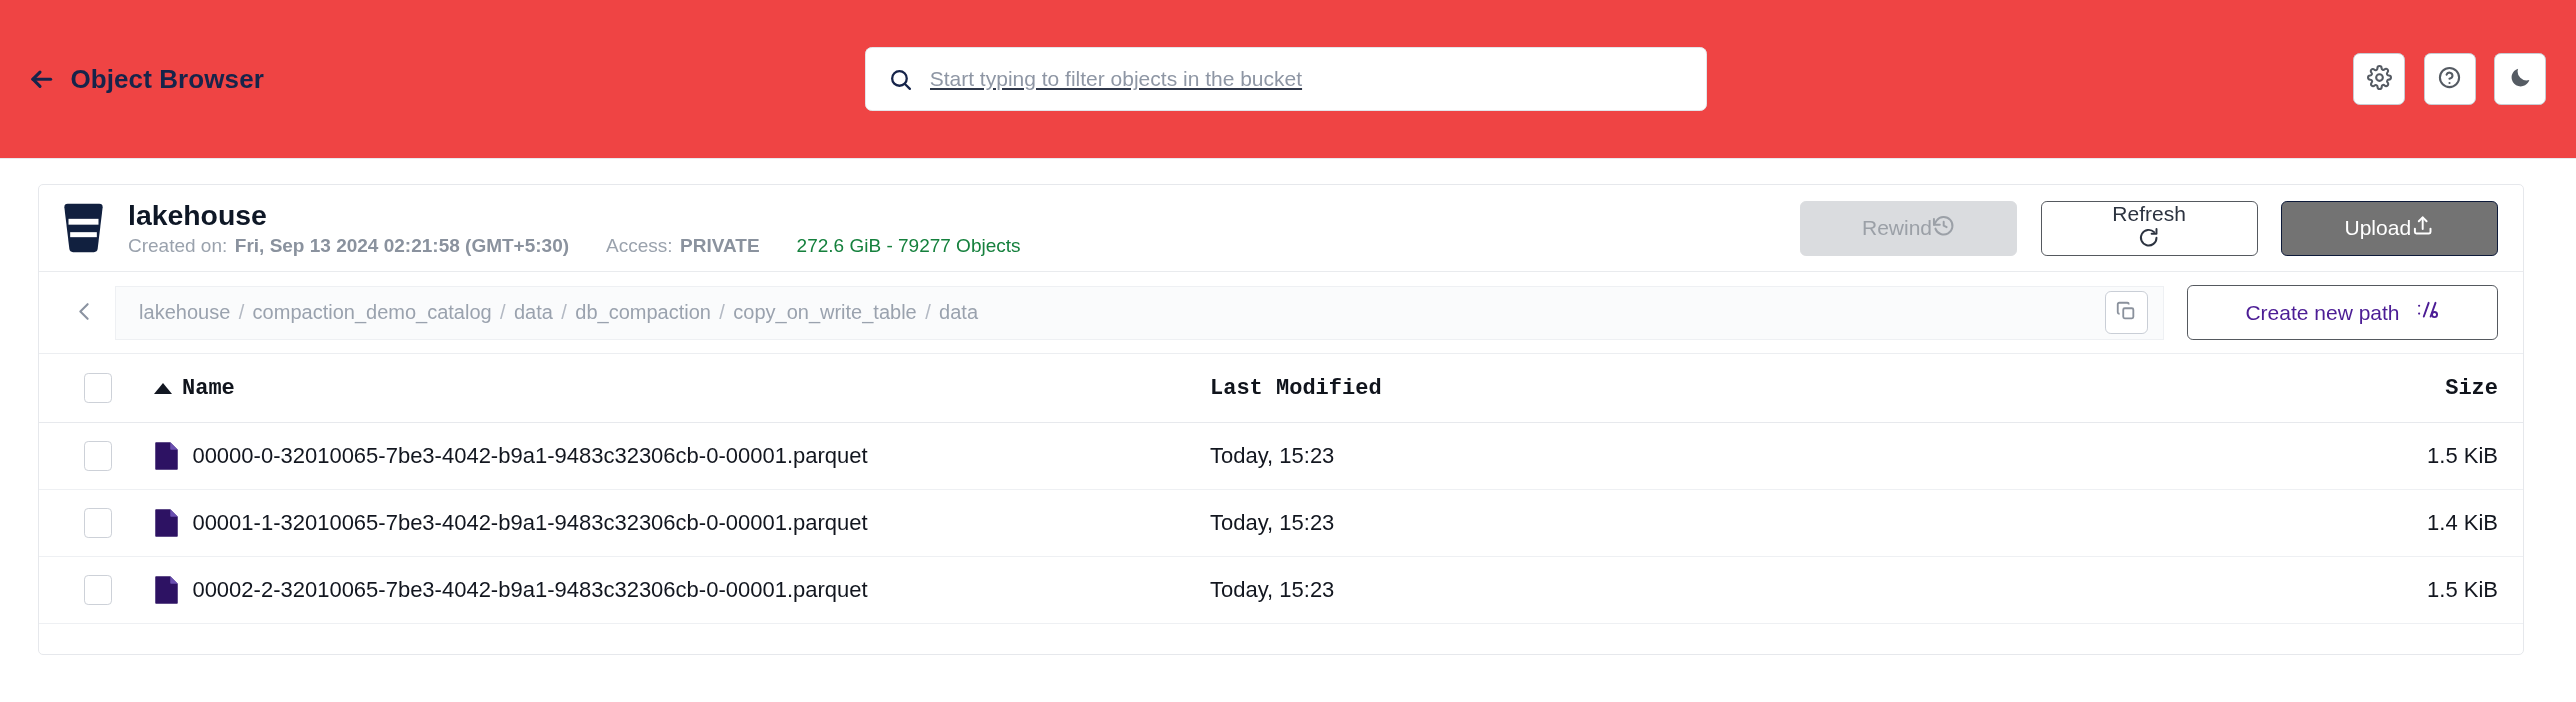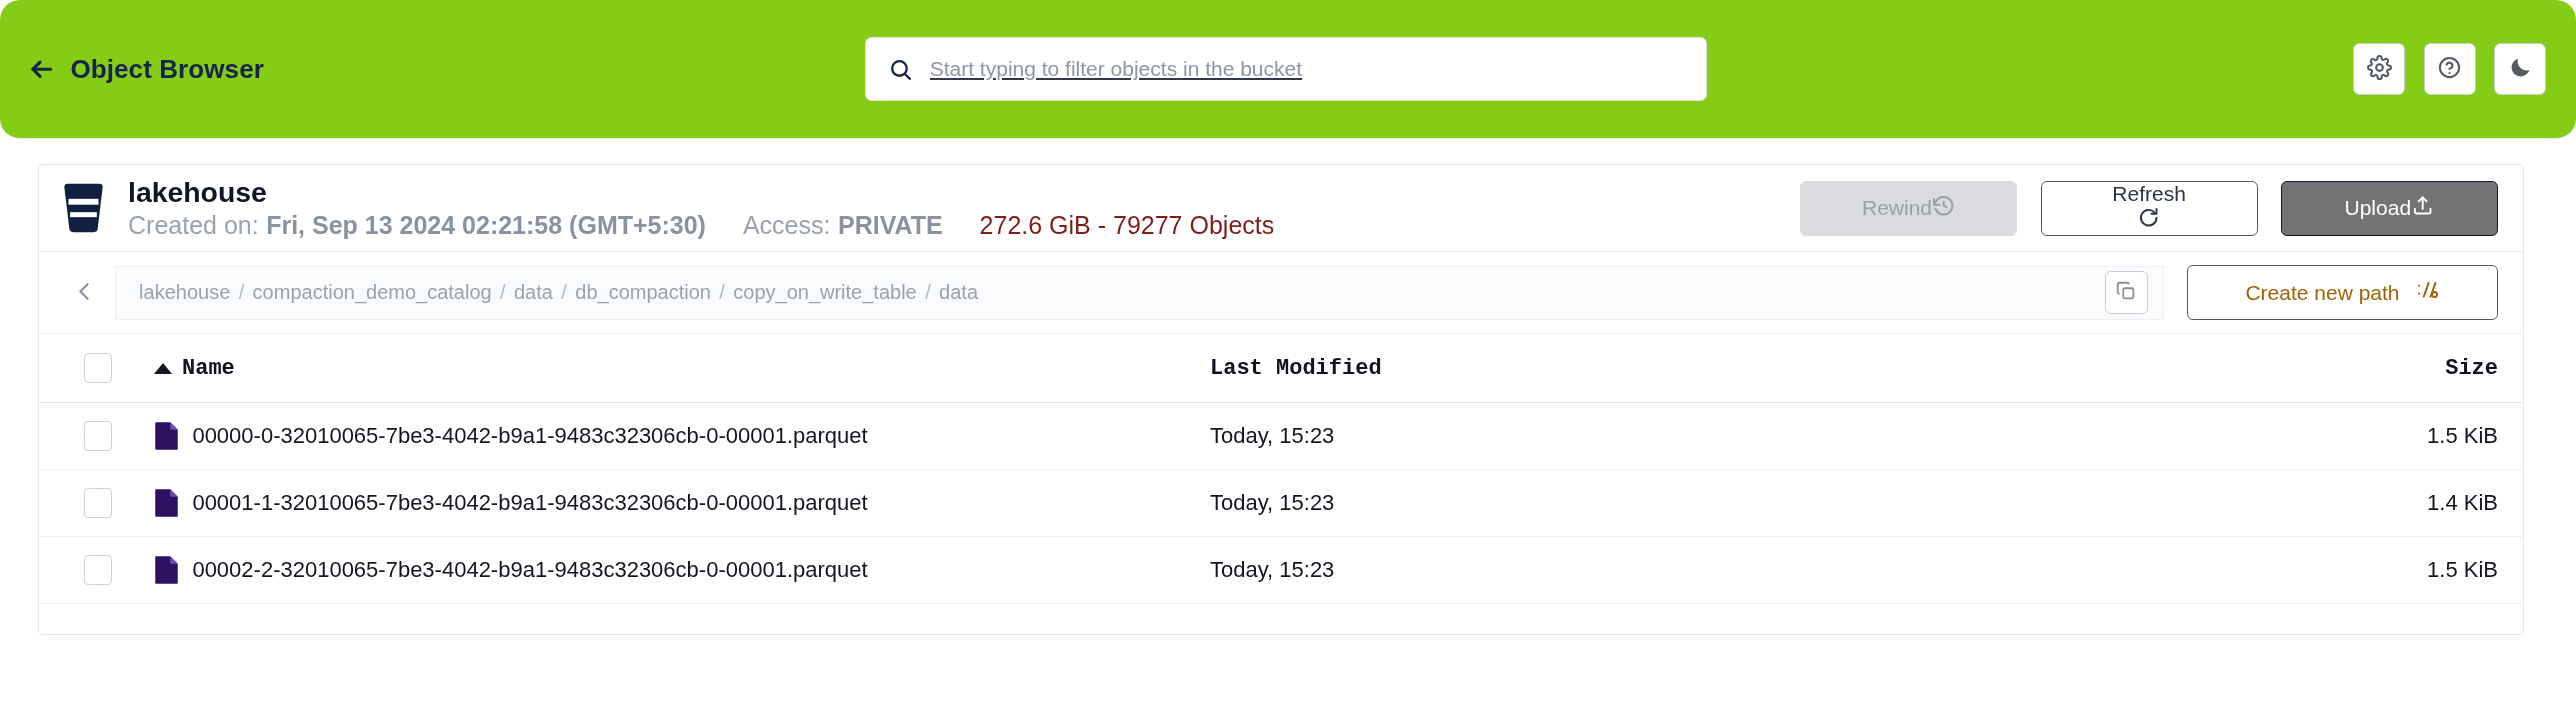--- a/index.html
+++ b/index.html
@@ -8,26 +8,25 @@
     width: 2576px;
     height: 703px;
     background: #ffffff;
     font-family: "Liberation Sans", sans-serif;
     overflow: hidden;
   }
 
   
   .topbar {
     position: relative;
-    height: 139px;
-    background: #84cc16;
+    height: 159px;
+    background: #ef4444;
     border-bottom: 1.7px solid #e8eaee;
     display: flex;
     align-items: center;
-    border-radius: 20px;
   }
 
   .back-link {
     position: absolute;
     left: 27px;
     display: flex;
     align-items: center;
     gap: 15px;
     cursor: pointer;
   }
@@ -109,28 +108,28 @@
   .bucket-text { display: flex; flex-direction: column; gap: 5.9px; }
   .bucket-name {
     font-size: 28.4px;
     font-weight: 700;
     color: #0e1726;
     line-height: 1;
   }
   .bucket-meta {
     display: flex;
     align-items: baseline;
-    font-size: 25px;
+    font-size: 19px;
     color: #9aa2ad;
     line-height: 1;
   }
   .bucket-meta .lbl { font-weight: 400; }
   .bucket-meta .val { font-weight: 700; color: #8a929e; margin-left: 7.5px; }
   .bucket-meta .gap { width: 37px; display: inline-block; }
-  .bucket-meta .plain { font-weight: 400; color: #7f1d1d; }
+  .bucket-meta .plain { font-weight: 400; color: #15803d; }
 
   .bucket-actions {
     position: absolute;
     right: 25px;
     display: flex;
     gap: 23.4px;
     align-items: center;
   }
   .btn {
     height: 55px;
@@ -211,21 +210,21 @@
     cursor: pointer;
     flex: 0 0 auto;
   }
   .btn-newpath {
     margin-left: 23.4px;
     height: 55px;
     width: 311px;
     border: 1.7px solid #55595f;
     border-radius: 5.9px;
     background: #fff;
-    color: #a16207;
+    color: #4c1d95;
     font-size: 21px;
     display: flex;
     align-items: center;
     justify-content: center;
     gap: 16.7px;
     cursor: pointer;
     flex: 0 0 auto;
   }
 
   

